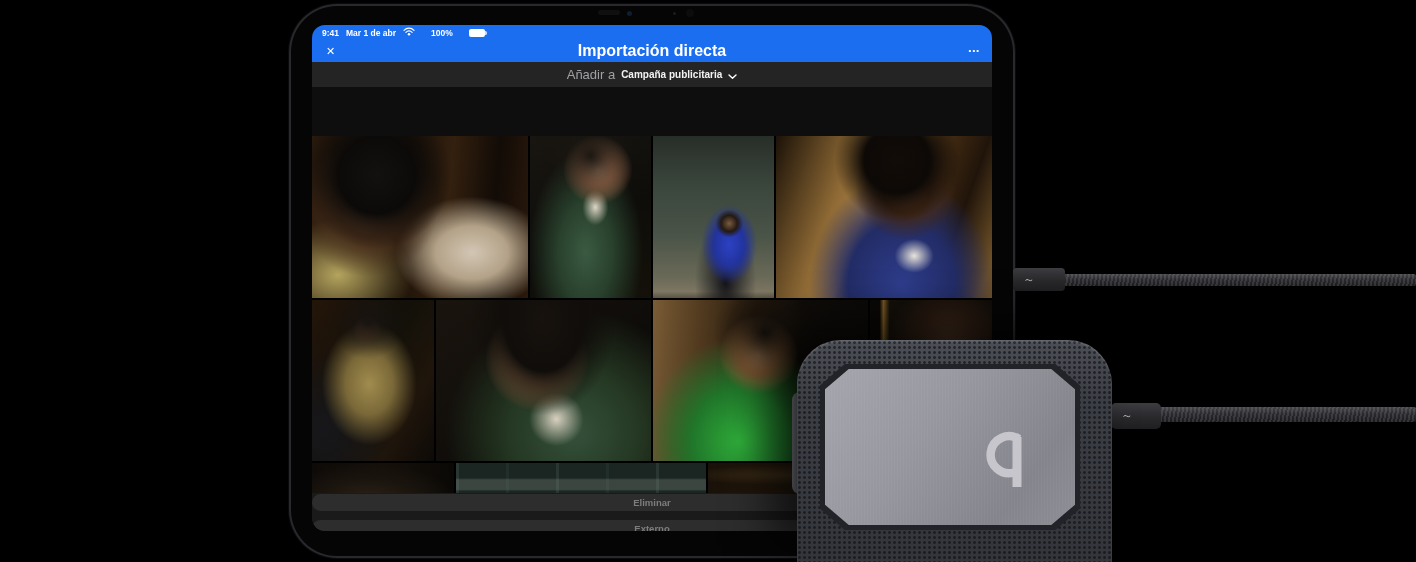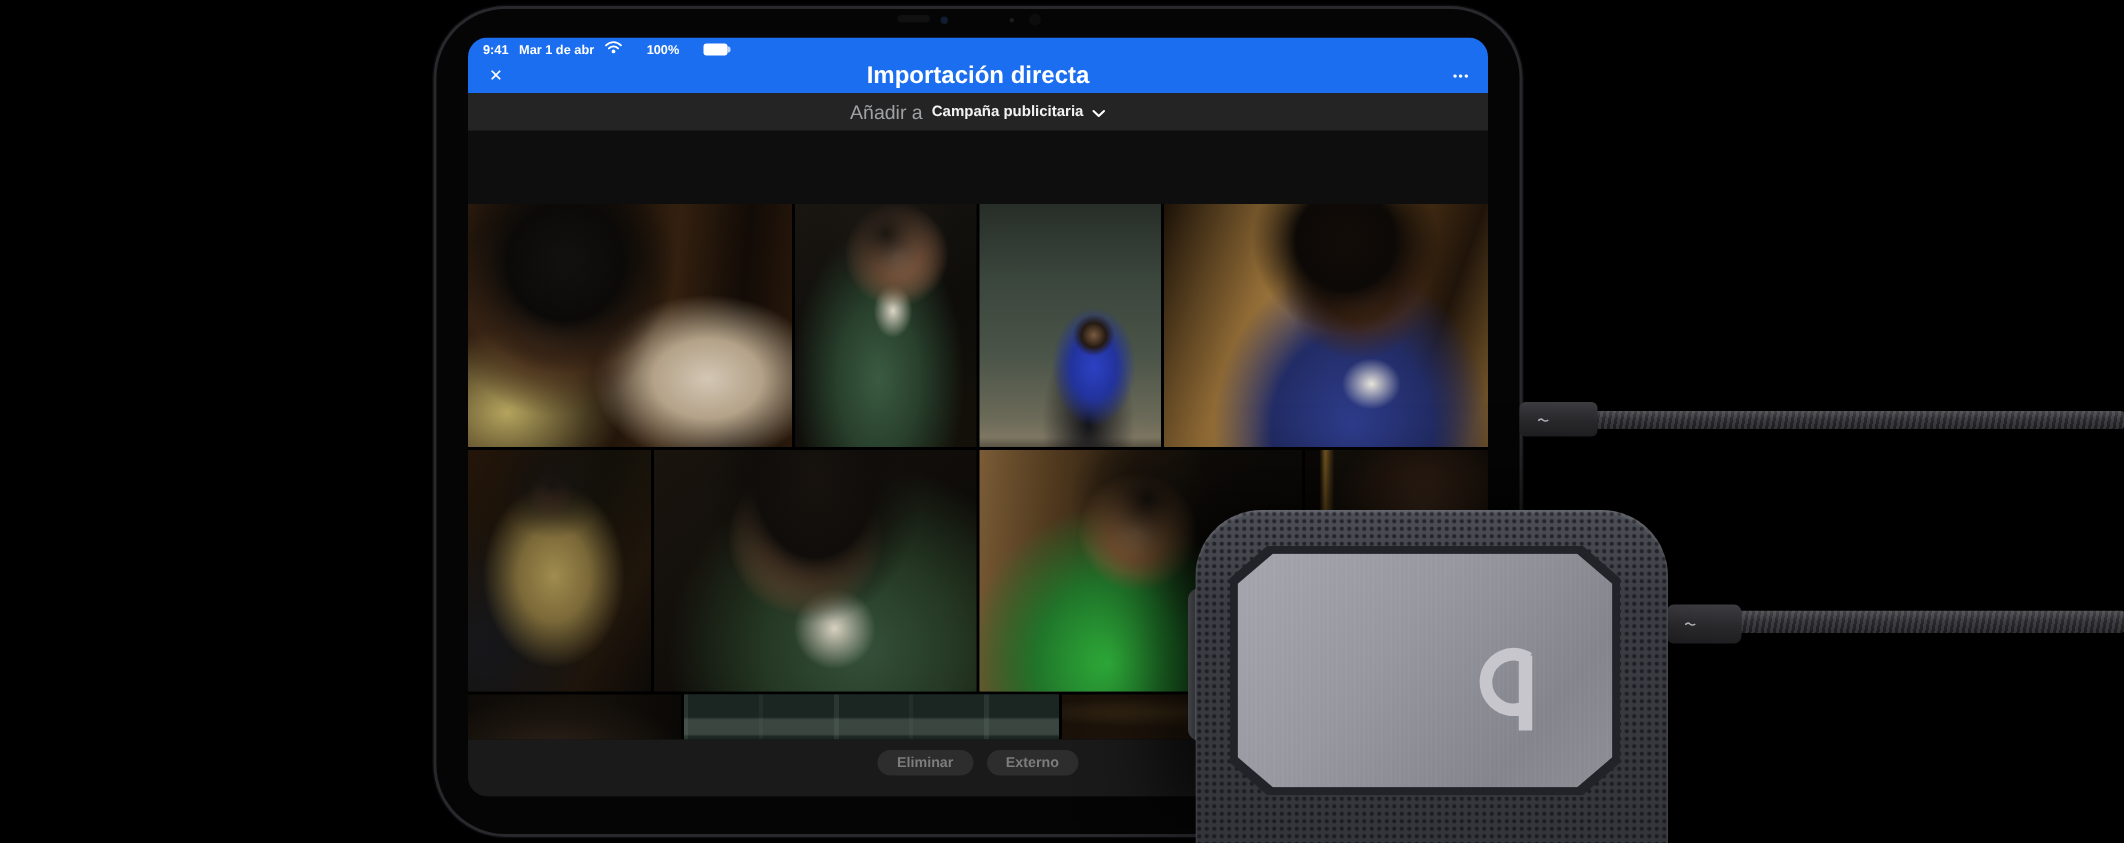--- a/index.html
+++ b/index.html
@@ -58,21 +58,21 @@
   .t4{left:0;top:164px;width:122px;height:161px;}
   .t5{left:124px;top:164px;width:215px;height:161px;}
   .t6{left:341px;top:164px;width:215px;height:161px;}
   .t7{left:558px;top:164px;width:122px;height:161px;}
   .t8{left:0;top:327px;width:142px;height:30px;}
   .t9{left:144px;top:327px;width:250px;height:30px;}
   .t10{left:396px;top:327px;width:284px;height:30px;}
 
   
   .footer{position:absolute;left:0;top:468px;width:100%;height:38px;background:#1a1a1a;
-          display:flex;justify-content:center;gap:9px;padding-top:7px;box-sizing:border-box;}
+          display:flex;justify-content:center;gap:9px;padding-top:7px;box-sizing:border-box;flex-direction:column;}
   .pill{border:none;background:#2d2d2d;color:#7d7d7d;font-size:9.5px;font-weight:600;
         font-family:"Liberation Sans",sans-serif;padding:4px 13px;border-radius:11px;height:17px;
         line-height:9px;cursor:pointer;}
 
   
   .cable{position:absolute;z-index:4;border-radius:2px;
          background:
            repeating-linear-gradient(100deg, rgba(255,255,255,.10) 0 2px, rgba(0,0,0,0) 2px 4px),
            linear-gradient(180deg,#47474b 0%,#2a2a2e 45%,#1b1b1e 100%);}
   .cable-top{left:1063px;top:274px;width:353px;height:12px;}

